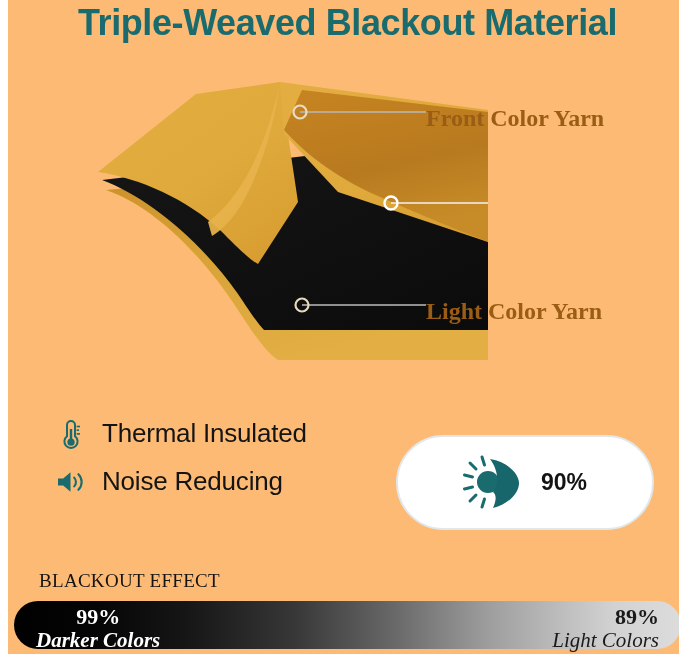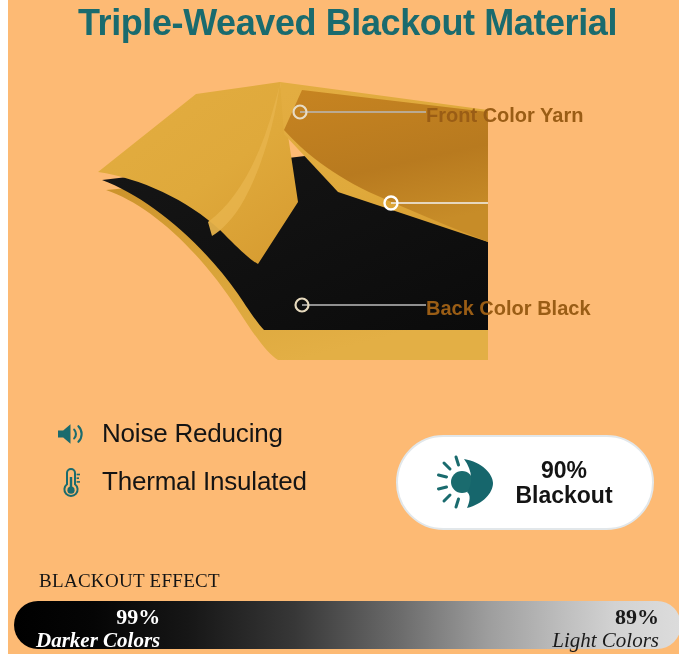--- a/index.html
+++ b/index.html
@@ -39,23 +39,23 @@
     left: 80px;
     top: 72px;
     width: 400px;
     height: 290px;
   }
   #fabric-illustration svg { display: block; }
 
   
   .callout-label {
     position: absolute;
-    font-family: Liberation Sans, sans-serif;
-    font-weight: bold;
-    font-size: 20px;
+    font-family: Liberation Serif, serif;
+    font-weight: bold;
+    font-size: 24px;
     white-space: nowrap;
     line-height: 1.18;
   }
   .callout-gold { color: #9a5d15; }
   .callout-dark { color: #1a1a1a; font-weight: normal; }
 
   #label-front { left: 418px; top: 104px; }
   #label-middle { left: 504px; top: 178px; }
   #label-back  { left: 418px; top: 297px; }
 
@@ -167,21 +167,21 @@
   .bar-stat .stat-caption {
     font-weight: bold;
     font-size: 21px;
     display: block;
     margin-top: 2px;
     font-style: italic;
   }
   #bar-stat-left {
     left: 22px;
     color: #ffffff;
-    text-align: right;
+    text-align: center;
   }
   #bar-stat-right {
     right: 22px;
     color: #1a1a1a;
     text-align: right;
   }
   #bar-stat-right .stat-caption { font-weight: normal; text-align: right; }
 </style>
 </head>
 <body>
@@ -249,49 +249,49 @@
       <g>
         <line x1="214" y1="233" x2="338" y2="233" stroke="#bdbdbd" stroke-width="1.6"></line>
         <circle cx="214" cy="233" r="6.5" fill="none" stroke="#e6d9bd" stroke-width="2.2"></circle>
       </g>
     </svg>
   </div>
 
   <div class="callout-label callout-gold" id="label-front">Front  Color Yarn</div>
 
 
-  <div class="callout-label callout-gold" id="label-back">Back Color Black</div>
+  <div class="callout-label callout-gold" id="label-back">Light Color Yarn</div>
 
   <div id="feature-list">
-
-    <div class="feature-row">
-      <span class="feature-icon">
-        <svg width="32" height="28" viewBox="0 0 32 28" xmlns="http://www.w3.org/2000/svg">
-          <path d="M3 10.5 h5.2 L15.5 4.2 v19.6 L8.2 17.5 H3 z" fill="#1a6b6e"></path>
-          <path d="M19.2 9.6 a6.4 6.4 0 0 1 0 8.8" fill="none" stroke="#1a6b6e" stroke-width="2.1" stroke-linecap="round"></path>
-          <path d="M23.4 6.2 a11 11 0 0 1 0 15.6" fill="none" stroke="#1a6b6e" stroke-width="2.1" stroke-linecap="round"></path>
-        </svg>
-      </span>
-      <span class="feature-text">Noise Reducing</span>
-    </div>
 
     <div class="feature-row">
       <span class="feature-icon">
         <svg width="30" height="32" viewBox="0 0 30 32" xmlns="http://www.w3.org/2000/svg">
           <path d="M15 3 a4 4 0 0 1 4 4 v11.2 a6.6 6.6 0 1 1 -8 0 V7 a4 4 0 0 1 4 -4 z" fill="none" stroke="#1a6b6e" stroke-width="2"></path>
           <circle cx="15" cy="24.2" r="3.6" fill="#1a6b6e"></circle>
           <rect x="13.8" y="11" width="2.4" height="11" fill="#1a6b6e"></rect>
           <line x1="20.6" y1="8.5" x2="24" y2="8.5" stroke="#1a6b6e" stroke-width="1.6"></line>
           <line x1="20.6" y1="12.2" x2="23" y2="12.2" stroke="#1a6b6e" stroke-width="1.6"></line>
           <line x1="20.6" y1="15.9" x2="24" y2="15.9" stroke="#1a6b6e" stroke-width="1.6"></line>
         </svg>
       </span>
       <span class="feature-text">Thermal Insulated</span>
     </div>
 
+    <div class="feature-row">
+      <span class="feature-icon">
+        <svg width="32" height="28" viewBox="0 0 32 28" xmlns="http://www.w3.org/2000/svg">
+          <path d="M3 10.5 h5.2 L15.5 4.2 v19.6 L8.2 17.5 H3 z" fill="#1a6b6e"></path>
+          <path d="M19.2 9.6 a6.4 6.4 0 0 1 0 8.8" fill="none" stroke="#1a6b6e" stroke-width="2.1" stroke-linecap="round"></path>
+          <path d="M23.4 6.2 a11 11 0 0 1 0 15.6" fill="none" stroke="#1a6b6e" stroke-width="2.1" stroke-linecap="round"></path>
+        </svg>
+      </span>
+      <span class="feature-text">Noise Reducing</span>
+    </div>
+
 
   </div>
 
   <div id="blackout-badge">
     <span id="badge-icon">
       <svg width="70" height="62" viewBox="0 0 70 62" xmlns="http://www.w3.org/2000/svg">
 
         <g stroke="#1a6b6e" stroke-width="3" stroke-linecap="round">
           <line x1="19" y1="5" x2="21.5" y2="13"></line>
           <line x1="7" y1="11" x2="13" y2="17"></line>
@@ -302,21 +302,20 @@
         </g>
 
         <circle cx="25" cy="30" r="11" fill="#1a6b6e"></circle>
 
         <path d="M27 7 C45 10 56 22 56 31 C56 41 46 52 30 56
                  C33 49 34 43 30 40 C36 33 36 19 27 7 z" fill="#16666c"></path>
       </svg>
     </span>
     <span id="badge-text">
       <span>90%</span><br>
-      <span>Blackout</span>
     </span>
   </div>
 
   <div id="blackout-effect-heading">BLACKOUT EFFECT</div>
 
   <div id="gradient-bar">
     <div class="bar-stat" id="bar-stat-left">
       <span class="stat-value">99%</span>
       <span class="stat-caption">Darker Colors</span>
     </div>

